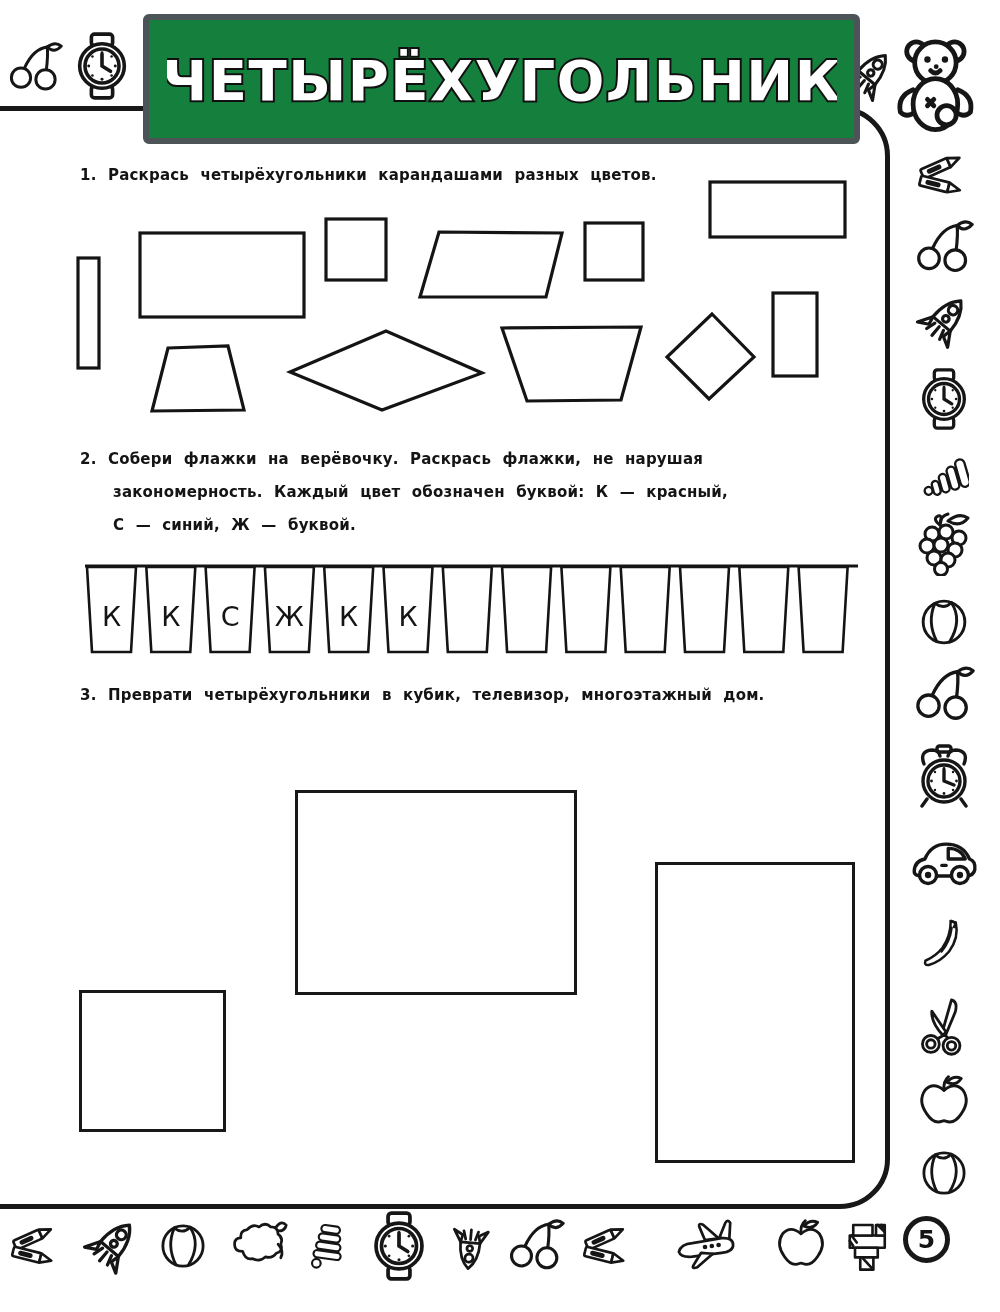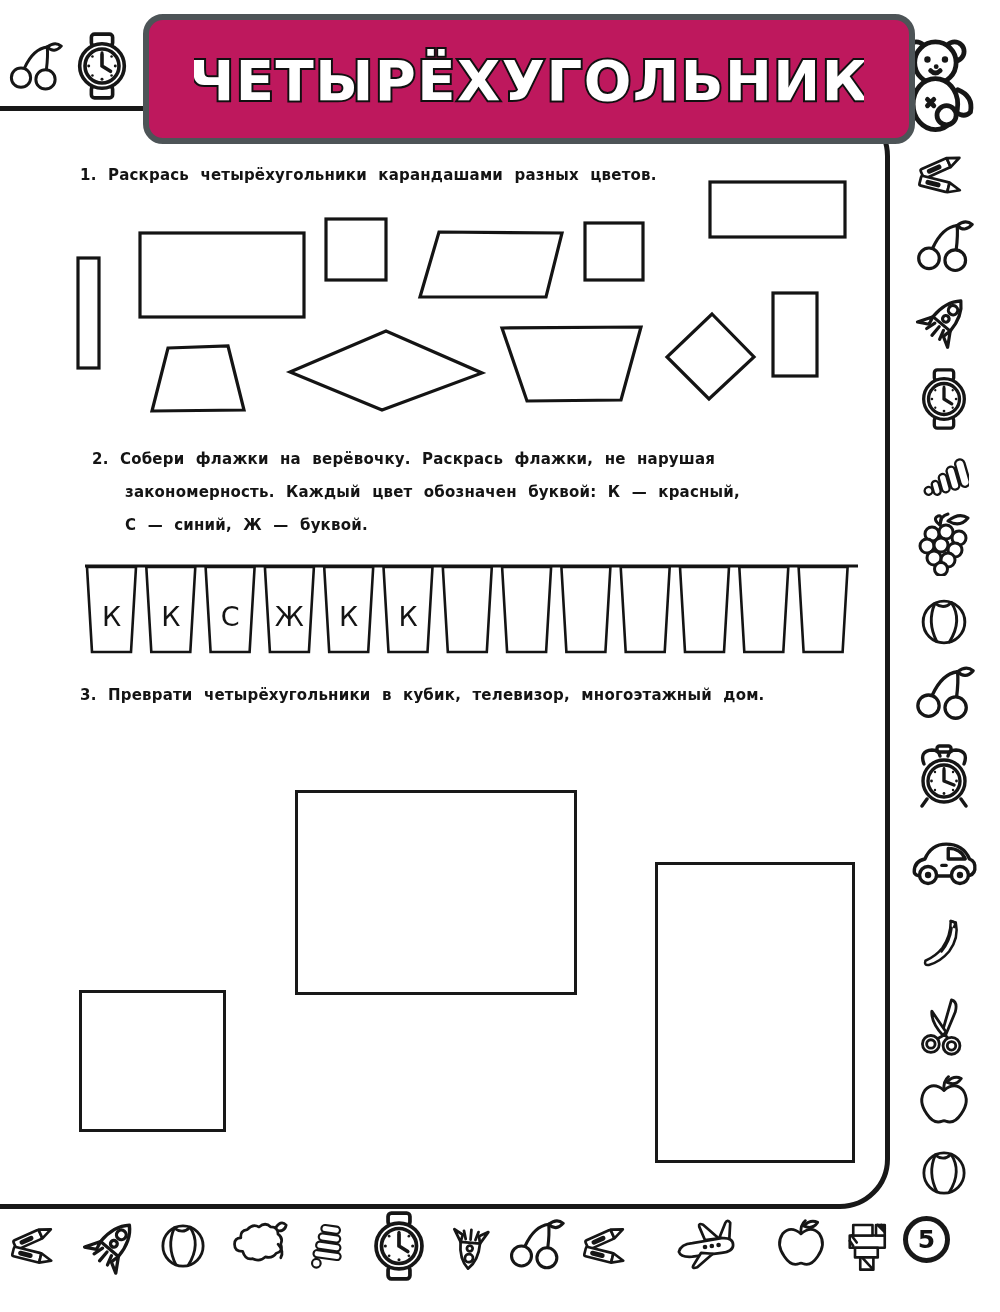--- a/index.html
+++ b/index.html
@@ -6,22 +6,22 @@
   body{
     position:relative;width:1000px;height:1312px;overflow:hidden;
     font-family:"DejaVu Sans","Liberation Sans",sans-serif;color:#141414;
   }
   
   .main-frame{
     position:absolute;left:-60px;top:106px;width:950px;height:1103px;
     border:5px solid #181818;border-radius:50px;box-sizing:border-box;z-index:1;background:transparent;
   }
   .title-box{
-    position:absolute;left:143px;top:14px;width:772px;height:130px;box-sizing:border-box;
-    border:6px solid #4d5457;border-radius:20px;background:#be185d;z-index:3;
+    position:absolute;left:143px;top:14px;width:717px;height:130px;box-sizing:border-box;
+    border:6px solid #4d5457;border-radius:6px;background:#15803d;z-index:3;
     display:flex;align-items:center;justify-content:center;
   }
   .title-box svg{display:block;}
   .task{
     position:absolute;font-size:15px;font-weight:700;word-spacing:6px;letter-spacing:.2px;
     z-index:2;white-space:nowrap;
   }
   .task .ln{line-height:33px;}
   .task .ln.indent{margin-left:33px;}
   .layer{position:absolute;left:0;top:0;z-index:2;}
@@ -285,21 +285,21 @@
 <div class="main-frame"></div>
 
 <div class="title-box">
   <svg width="670" height="94" viewBox="0 0 670 94">
     <text x="335" y="68" text-anchor="middle" font-family="DejaVu Sans, Liberation Sans, sans-serif" font-size="56" font-weight="bold" letter-spacing="1.5" fill="#ffffff" stroke="#101010" stroke-width="4" paint-order="stroke fill">ЧЕТЫРЁХУГОЛЬНИК</text>
   </svg>
 </div>
 
 <div class="task" style="left:80px;top:166px;">1. Раскрась четырёхугольники карандашами разных цветов.</div>
 
-<div class="task" style="left:92px;top:443px;">
+<div class="task" style="left:80px;top:443px;">
   <div class="ln">2. Собери флажки на верёвочку. Раскрась флажки, не нарушая</div>
   <div class="ln indent">закономерность. Каждый цвет обозначен буквой: К — красный,</div>
   <div class="ln indent">С — синий, Ж — буквой.</div>
 </div>
 
 <div class="task" style="left:80px;top:686px;">3. Преврати четырёхугольники в кубик, телевизор, многоэтажный дом.</div>
 
 <svg class="layer" style="top:175px;" width="880" height="250" viewBox="0 175 880 250" fill="#ffffff" stroke="#141414" stroke-width="3.2" stroke-linejoin="miter">
   <rect x="140" y="233" width="164" height="84"></rect>
   <rect x="710" y="182" width="135" height="55"></rect>

